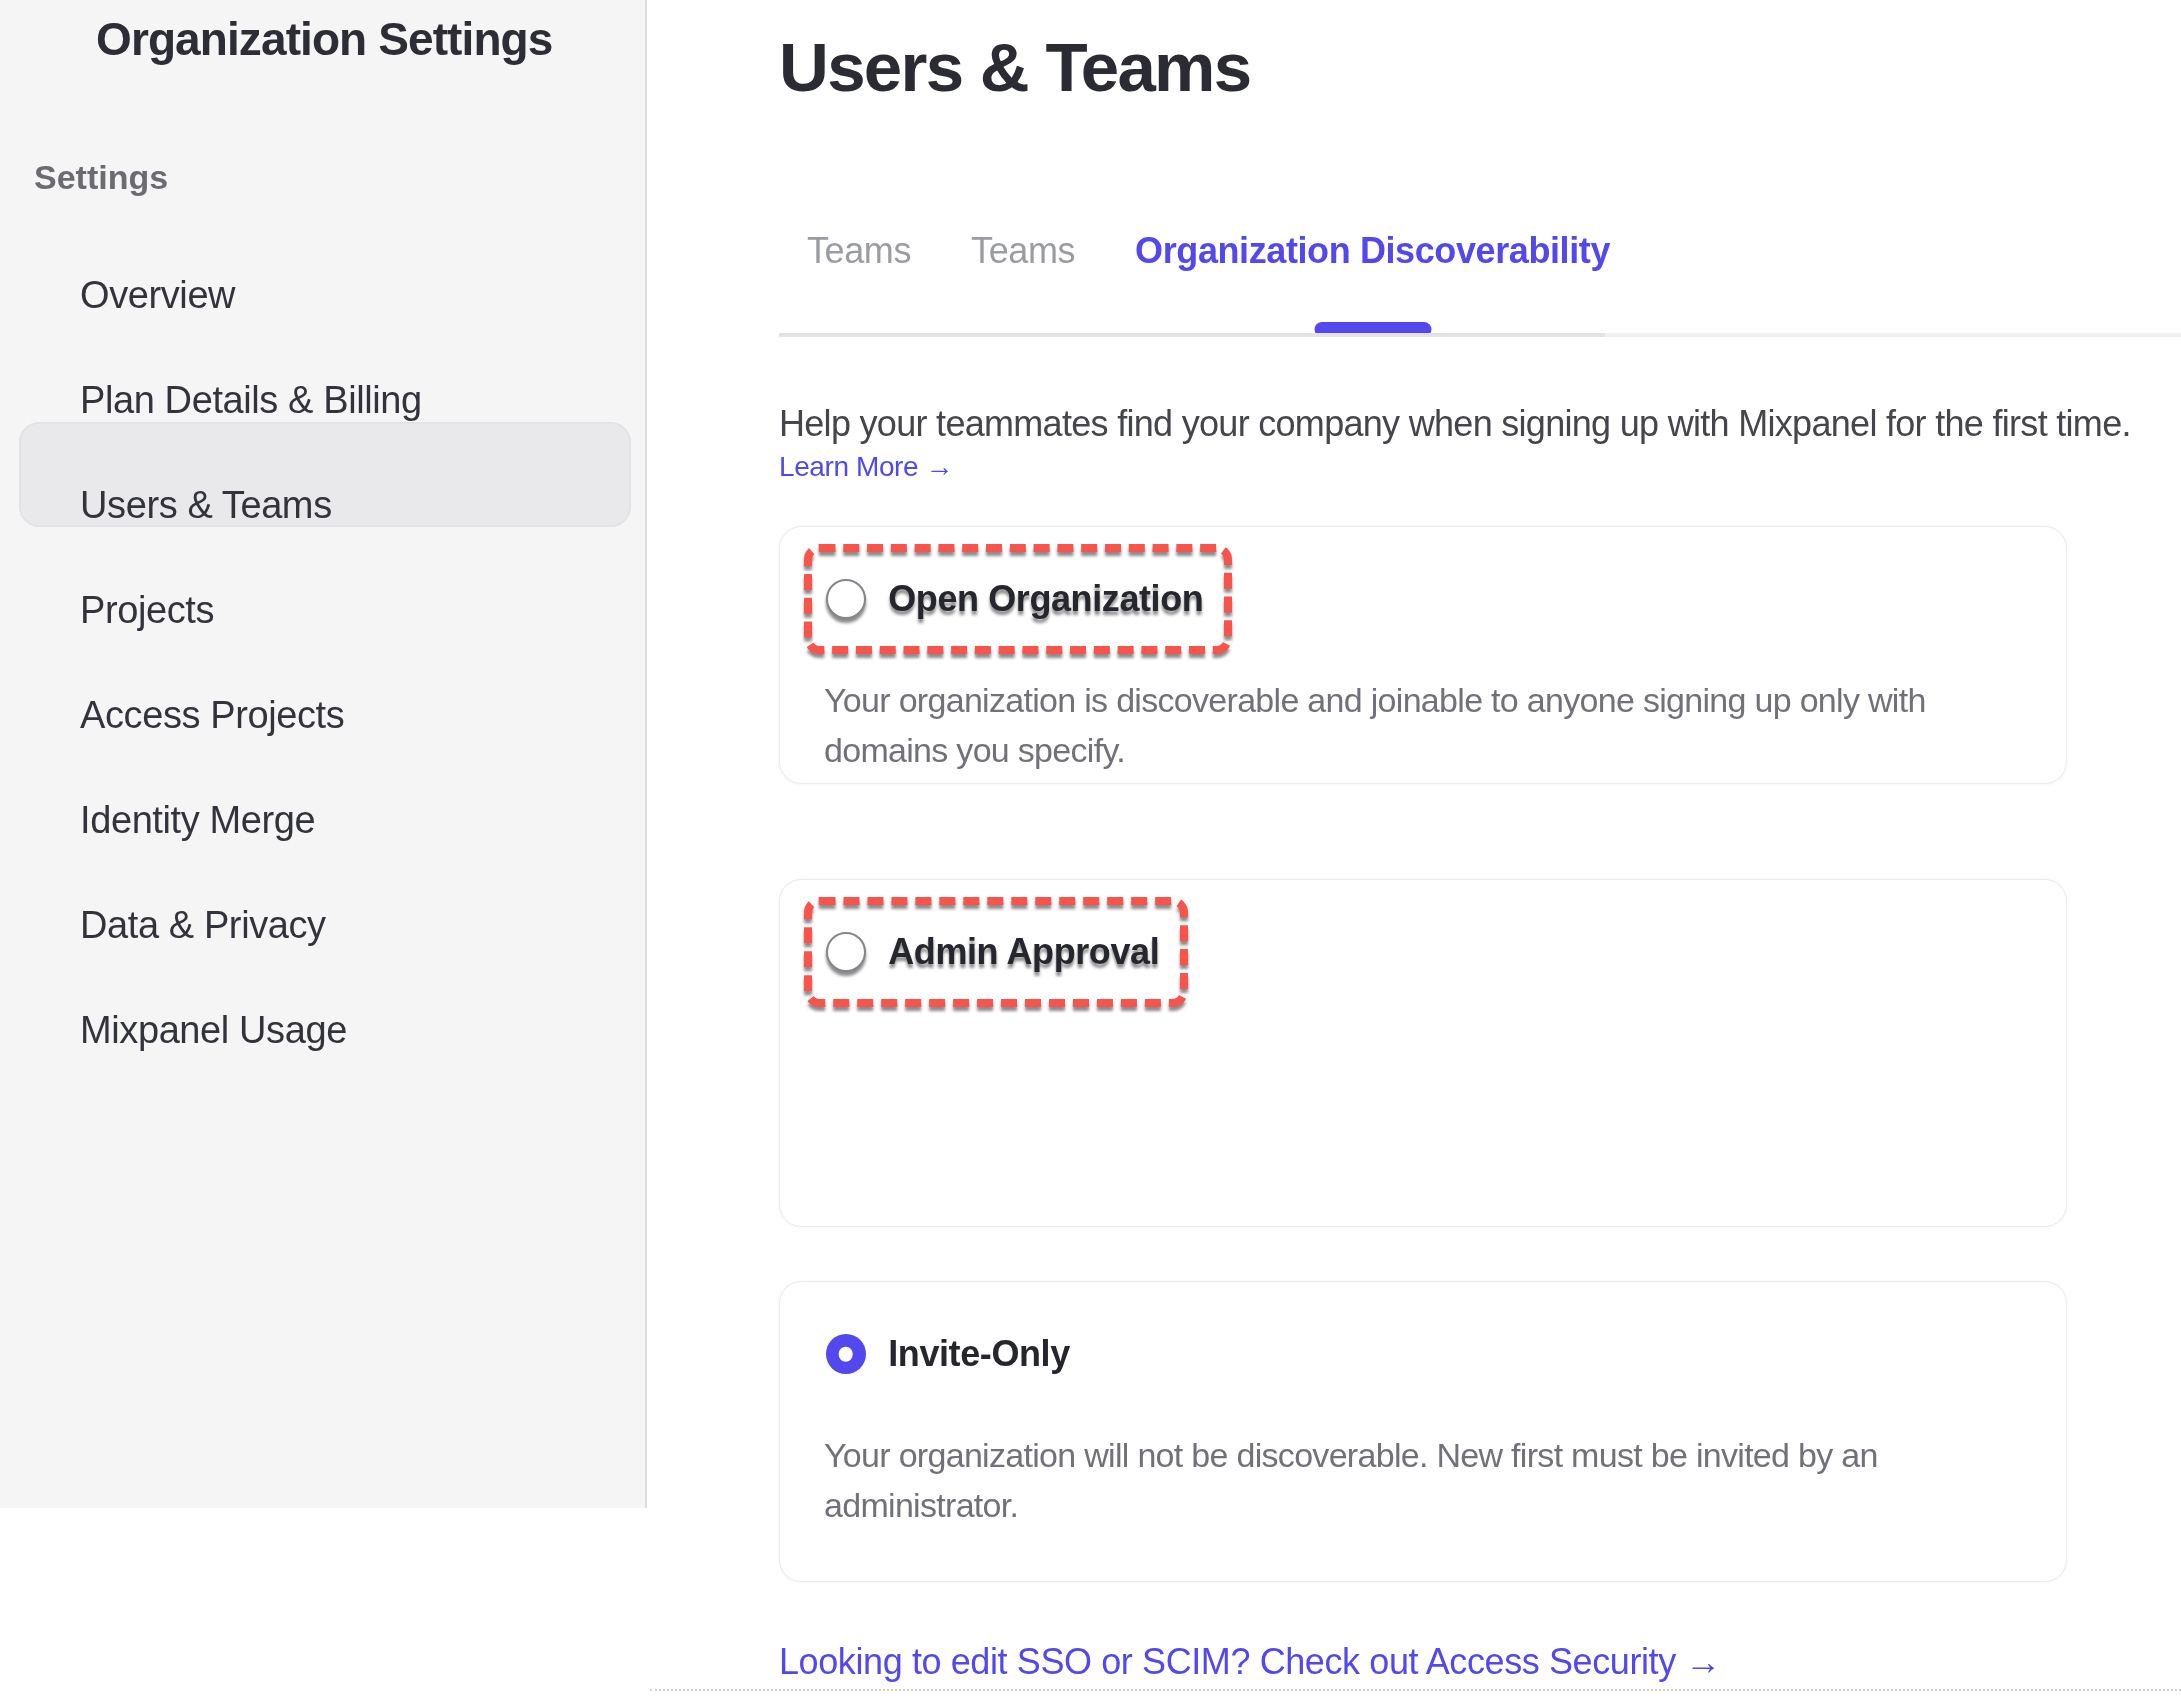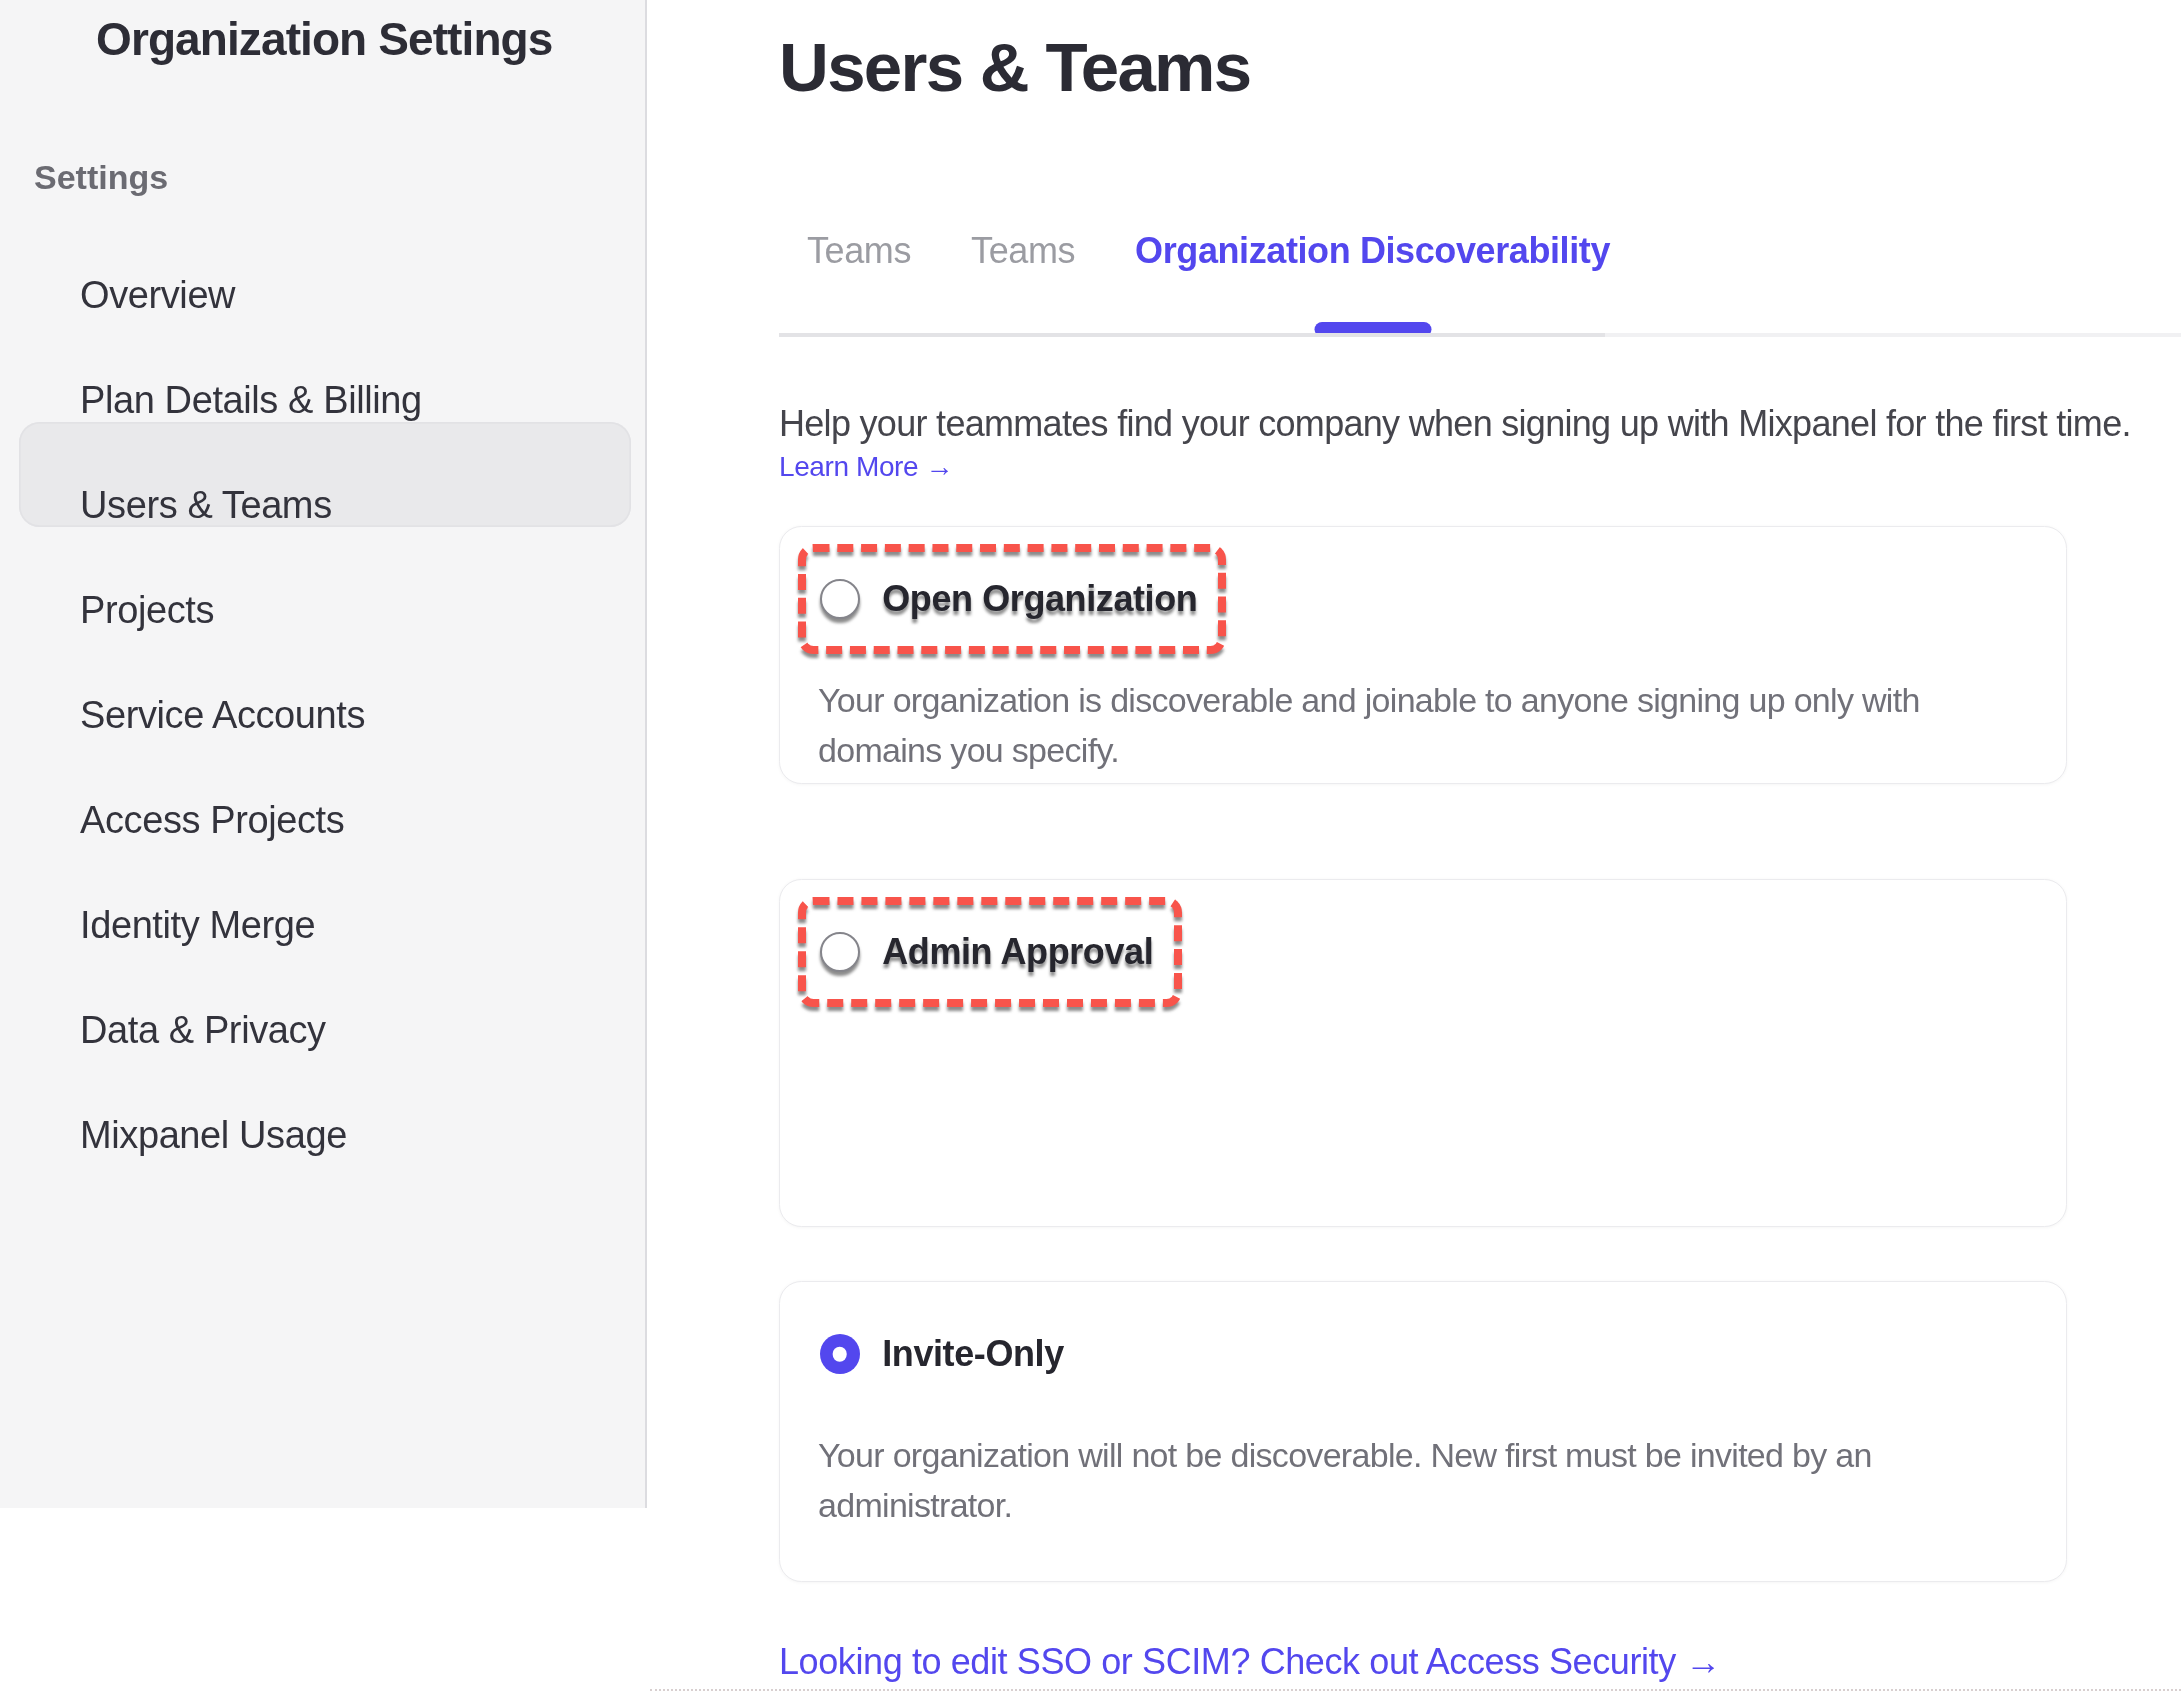--- a/index.html
+++ b/index.html
@@ -82,21 +82,21 @@
     font-size:28px;letter-spacing:-0.4px;color:var(--accent);
     line-height:52px;cursor:pointer;white-space:nowrap;
   }
   .cards{
     position:absolute;left:779px;top:526px;width:1288px;
   }
   .option-card{
     box-sizing:border-box;width:1288px;background:#ffffff;
     border:1.7px solid #ebebee;border-radius:22.4px;
     box-shadow:0 0.9px 3.4px rgba(0,0,0,0.04);
-    padding:17px 34px 0 18px;
+    padding:17px 34px 0 24px;
   }
   .option-card.card-0{height:258px;margin-bottom:95px;}
   .option-card.card-1{height:348px;margin-bottom:54px;}
   .option-card.card-2{height:301px;}
   .option-head{
     display:inline-flex;align-items:center;
     height:110px;box-sizing:border-box;
     border:8.6px dashed transparent;border-radius:15.5px;
     padding:0 20.6px 0 13.8px;cursor:pointer;
   }
@@ -147,23 +147,20 @@
       <div class="nav-item">
     <span class="nav-item-label">Plan Details &amp; Billing</span>
   </div>
       <div class="nav-item selected">
     <span class="nav-item-label">Users &amp; Teams</span>
   </div>
       <div class="nav-item">
     <span class="nav-item-label">Projects</span>
   </div>
       <div class="nav-item">
-    <span class="nav-item-label">Service Accounts</span>
-  </div>
-      <div class="nav-item">
     <span class="nav-item-label">Access Projects</span>
   </div>
       <div class="nav-item">
     <span class="nav-item-label">Identity Merge</span>
   </div>
       <div class="nav-item">
     <span class="nav-item-label">Data &amp; Privacy</span>
   </div>
       <div class="nav-item">
     <span class="nav-item-label">Mixpanel Usage</span>

